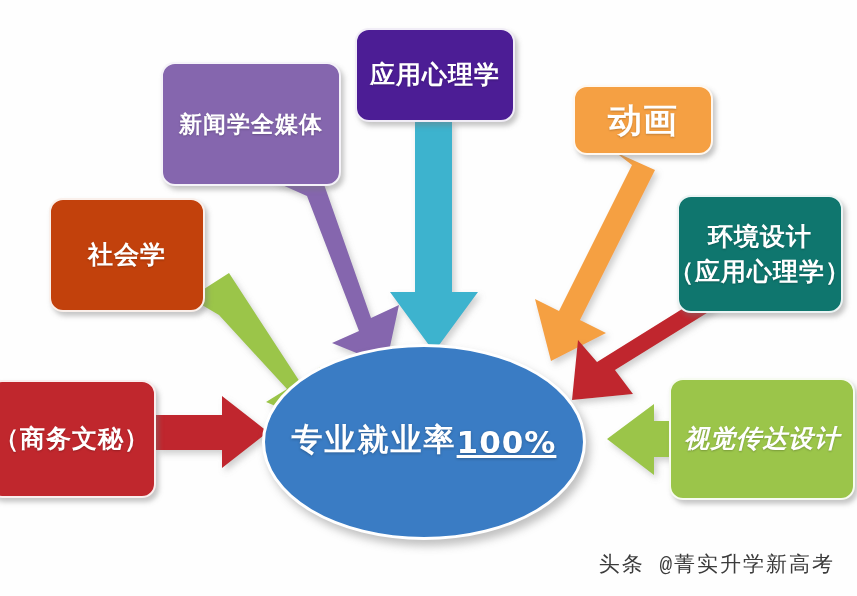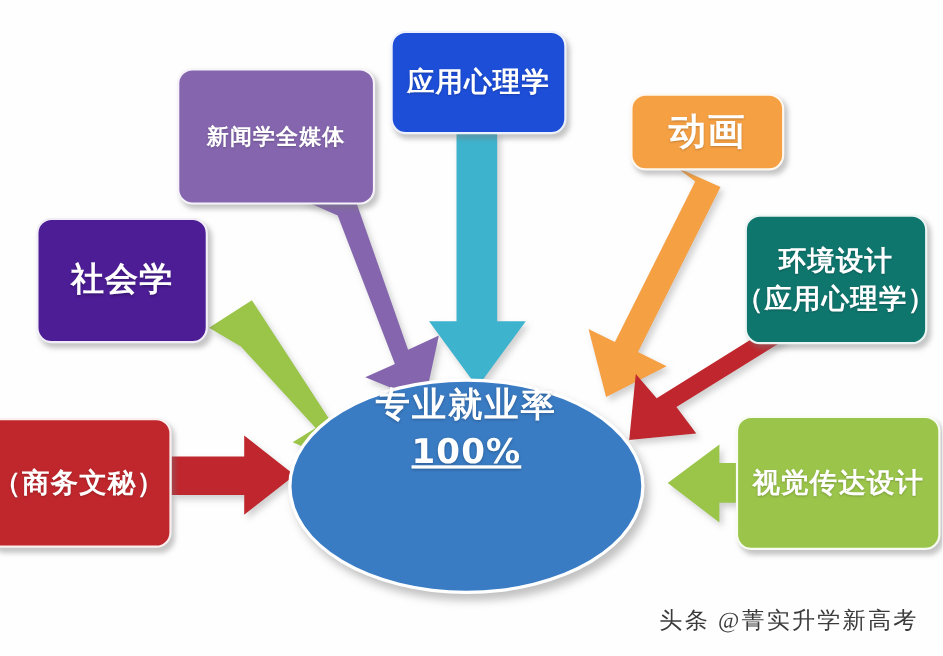--- a/index.html
+++ b/index.html
@@ -42,22 +42,23 @@
     padding:4px 6px;
   }
   .node .line{display:block;white-space:nowrap;}
 
   
   #center-ellipse{
     position:absolute;
     z-index:4;
     border-radius:50%;
     display:flex;
-    flex-direction:column;
+    flex-direction:row;
     align-items:center;
+    justify-content:center;
     color:#ffffff;
     text-align:center;
     box-shadow:4px 6px 8px rgba(120,120,120,0.45);
     border:3px solid #ffffff;
     box-sizing:border-box;
   }
   #center-ellipse .ttl{
     font-size:31px;font-weight:bold;letter-spacing:2px;
     text-shadow:0 1px 3px rgba(0,0,0,0.25);
     margin-bottom:4px;
@@ -69,21 +70,21 @@
   }
 
   
   #watermark{
     position:absolute;
     z-index:6;
     right:22px;bottom:18px;
     color:#2b2b2b;
     font-size:21px;
     letter-spacing:2px;
-    font-family:Liberation Serif, serif;
+    font-family:Liberation Mono, monospace;
     white-space:nowrap;
     opacity:0.92;
   }
 </style>
 </head>
 <body>
 
 <div id="stage">
 
   <svg id="arrows" viewBox="0 0 857 596">
@@ -116,42 +117,42 @@
     <g filter="url(#softshadow)">
       <polygon points="614,404 655,404 655,419 700,419 700,459 655,459 655,475 614,475 ,  " fill="none"></polygon>
       <polygon points="607,439 654,404 654,421 700,421 700,457 654,457 654,475" fill="#9BC54A"></polygon>
     </g>
 
     <g filter="url(#softshadow)">
       <polygon points="156,415 222,415 222,396 268,432 222,468 222,450 156,450" fill="#C0272D"></polygon>
     </g>
   </svg>
 
-  <div class="node" style="left:33px;top:198px;width:156px;height:114px;font-size:30px;background:#4c1d95;">
+  <div class="node" style="left:49px;top:198px;width:156px;height:114px;font-size:25px;background:#c2410c;">
     <span class="line">社会学</span>
   </div>
 
-  <div class="node" style="left:161px;top:62px;width:180px;height:124px;font-size:20px;background:#8566AE;gap:40px;">
+  <div class="node" style="left:161px;top:62px;width:180px;height:124px;font-size:23px;background:#8566AE;gap:40px;">
     <span class="line">新闻学全媒体</span>
   </div>
 
-  <div class="node" style="left:355px;top:28px;width:160px;height:94px;font-size:25px;background:#1d4ed8;">
+  <div class="node" style="left:355px;top:28px;width:160px;height:94px;font-size:25px;background:#4c1d95;">
     <span class="line">应用心理学</span>
   </div>
 
   <div class="node" style="left:573px;top:85px;width:140px;height:70px;font-size:34px;background:#F5A043;">
     <span class="line">动画</span>
   </div>
 
   <div class="node" style="left:677px;top:195px;width:166px;height:118px;font-size:25px;background:#0f766e;">
     <span class="line">环境设计</span>
     <span class="line">（应用心理学）</span>
   </div>
 
-  <div class="node" style="left:669px;top:378px;width:186px;height:122px;font-size:25px;background:#9BC54A;">
+  <div class="node" style="left:669px;top:378px;width:186px;height:122px;font-size:25px;background:#9BC54A;font-style:italic;">
     <span class="line">视觉传达设计</span>
   </div>
 
   <div class="node" style="left:-12px;top:380px;width:168px;height:118px;font-size:25px;background:#C0272D;">
     <span class="line">（商务文秘）</span>
   </div>
 
   <div id="center-ellipse" style="left:262px;top:344px;width:324px;height:196px;background:#3A7CC4;">
     <span class="ttl">专业就业率</span>
     <span class="pct">100%</span>

